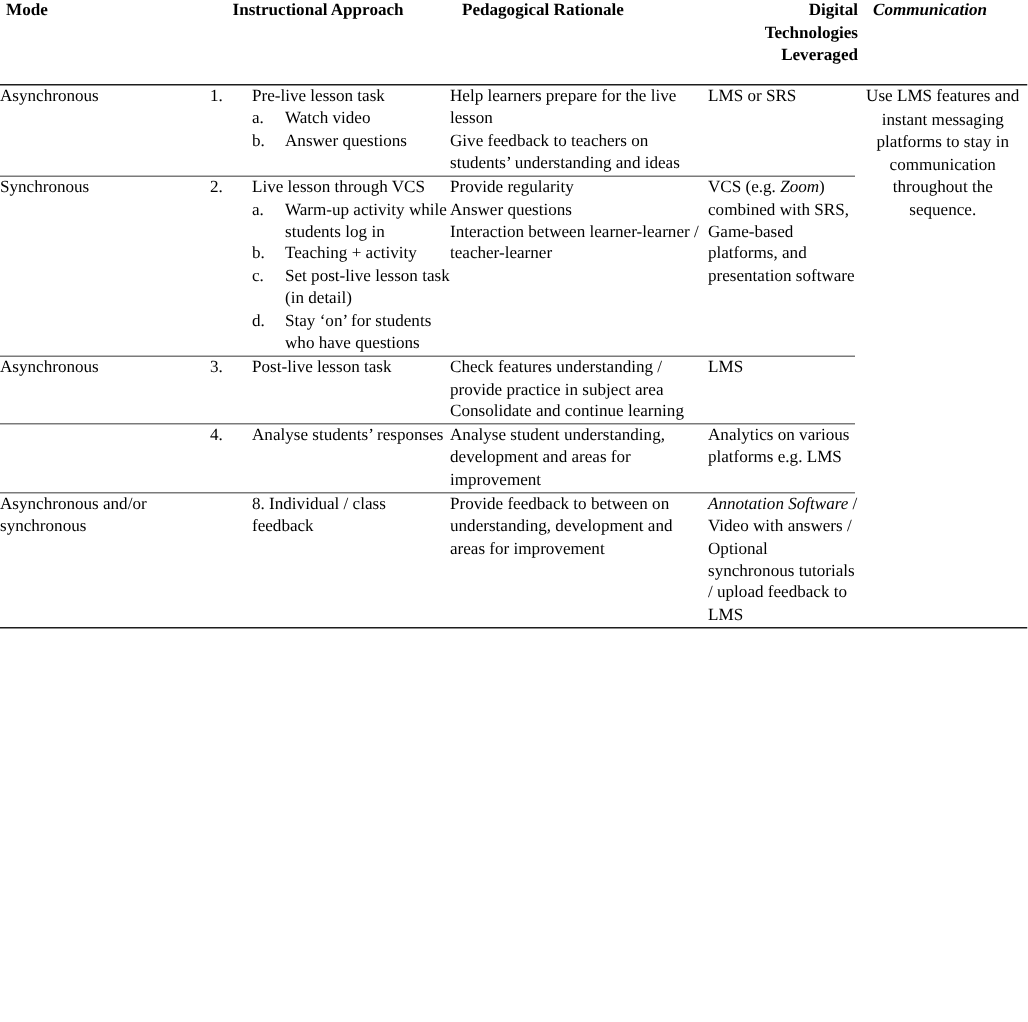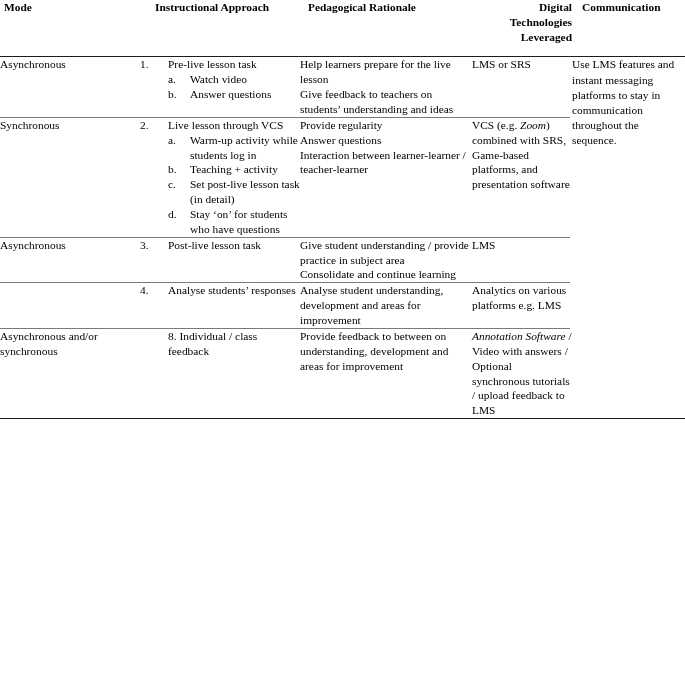--- a/index.html
+++ b/index.html
@@ -48,21 +48,21 @@
     text-align: left;
     font-weight: bold;
     font-size: 11.4px;
     line-height: 1.32;
     padding: 7px 8px 0 0;
   }
   thead th.h-mode { padding-left: 4px; }
   thead th.h-appr { padding-left: 23px; }
   thead th.h-rat  { padding-left: 8px; }
   thead th.h-tech { padding-left: 7px; text-align: right; }
-  thead th.h-comm { padding-left: 10px; }
+  thead th.h-comm { padding-left: 10px; font-style: italic; }
 
   thead tr.header-row {
     height: 56px;
     padding-left: 45px;
   }
   
   tr.rule-full td {
     height: 0;
     padding: 0;
     line-height: 0;
@@ -88,20 +88,21 @@
   td.cell {
     padding: 7px 9px 6px 0;
   }
   td.c-mode-cell { padding-left: 4px; }
   td.c-appr-cell { padding-left: 0; padding-right: 6px; }
   td.c-rat-cell  { padding-left: 8px; padding-right: 8px; }
   td.c-tech-cell { padding-left: 7px; padding-right: 6px; }
   td.c-comm-cell {
     padding-left: 6px;
     padding-right: 4px;
+    text-align: center;
     vertical-align: middle;
   }
 
   .lines p {
     margin: 0;
     padding: 0;
   }
 
   
   ol.num-list {
@@ -257,21 +258,21 @@
               <p>Asynchronous</p>
             </div>
           </td>
           <td class="cell c-appr-cell">
             <ol class="num-list">
               <li class="num-item"><span class="num-marker">3.</span><span>Post-live lesson task</span></li>
             </ol>
           </td>
           <td class="cell c-rat-cell">
             <div class="lines">
-              <p>Give student understanding / provide practice in subject area</p>
+              <p>Check features understanding / provide practice in subject area</p>
               <p>Consolidate and continue learning</p>
             </div>
           </td>
           <td class="cell c-tech-cell">
             <div class="lines">
               <p><span>LMS</span></p>
             </div>
           </td>
         </tr>
         <tr class="rule-full">

